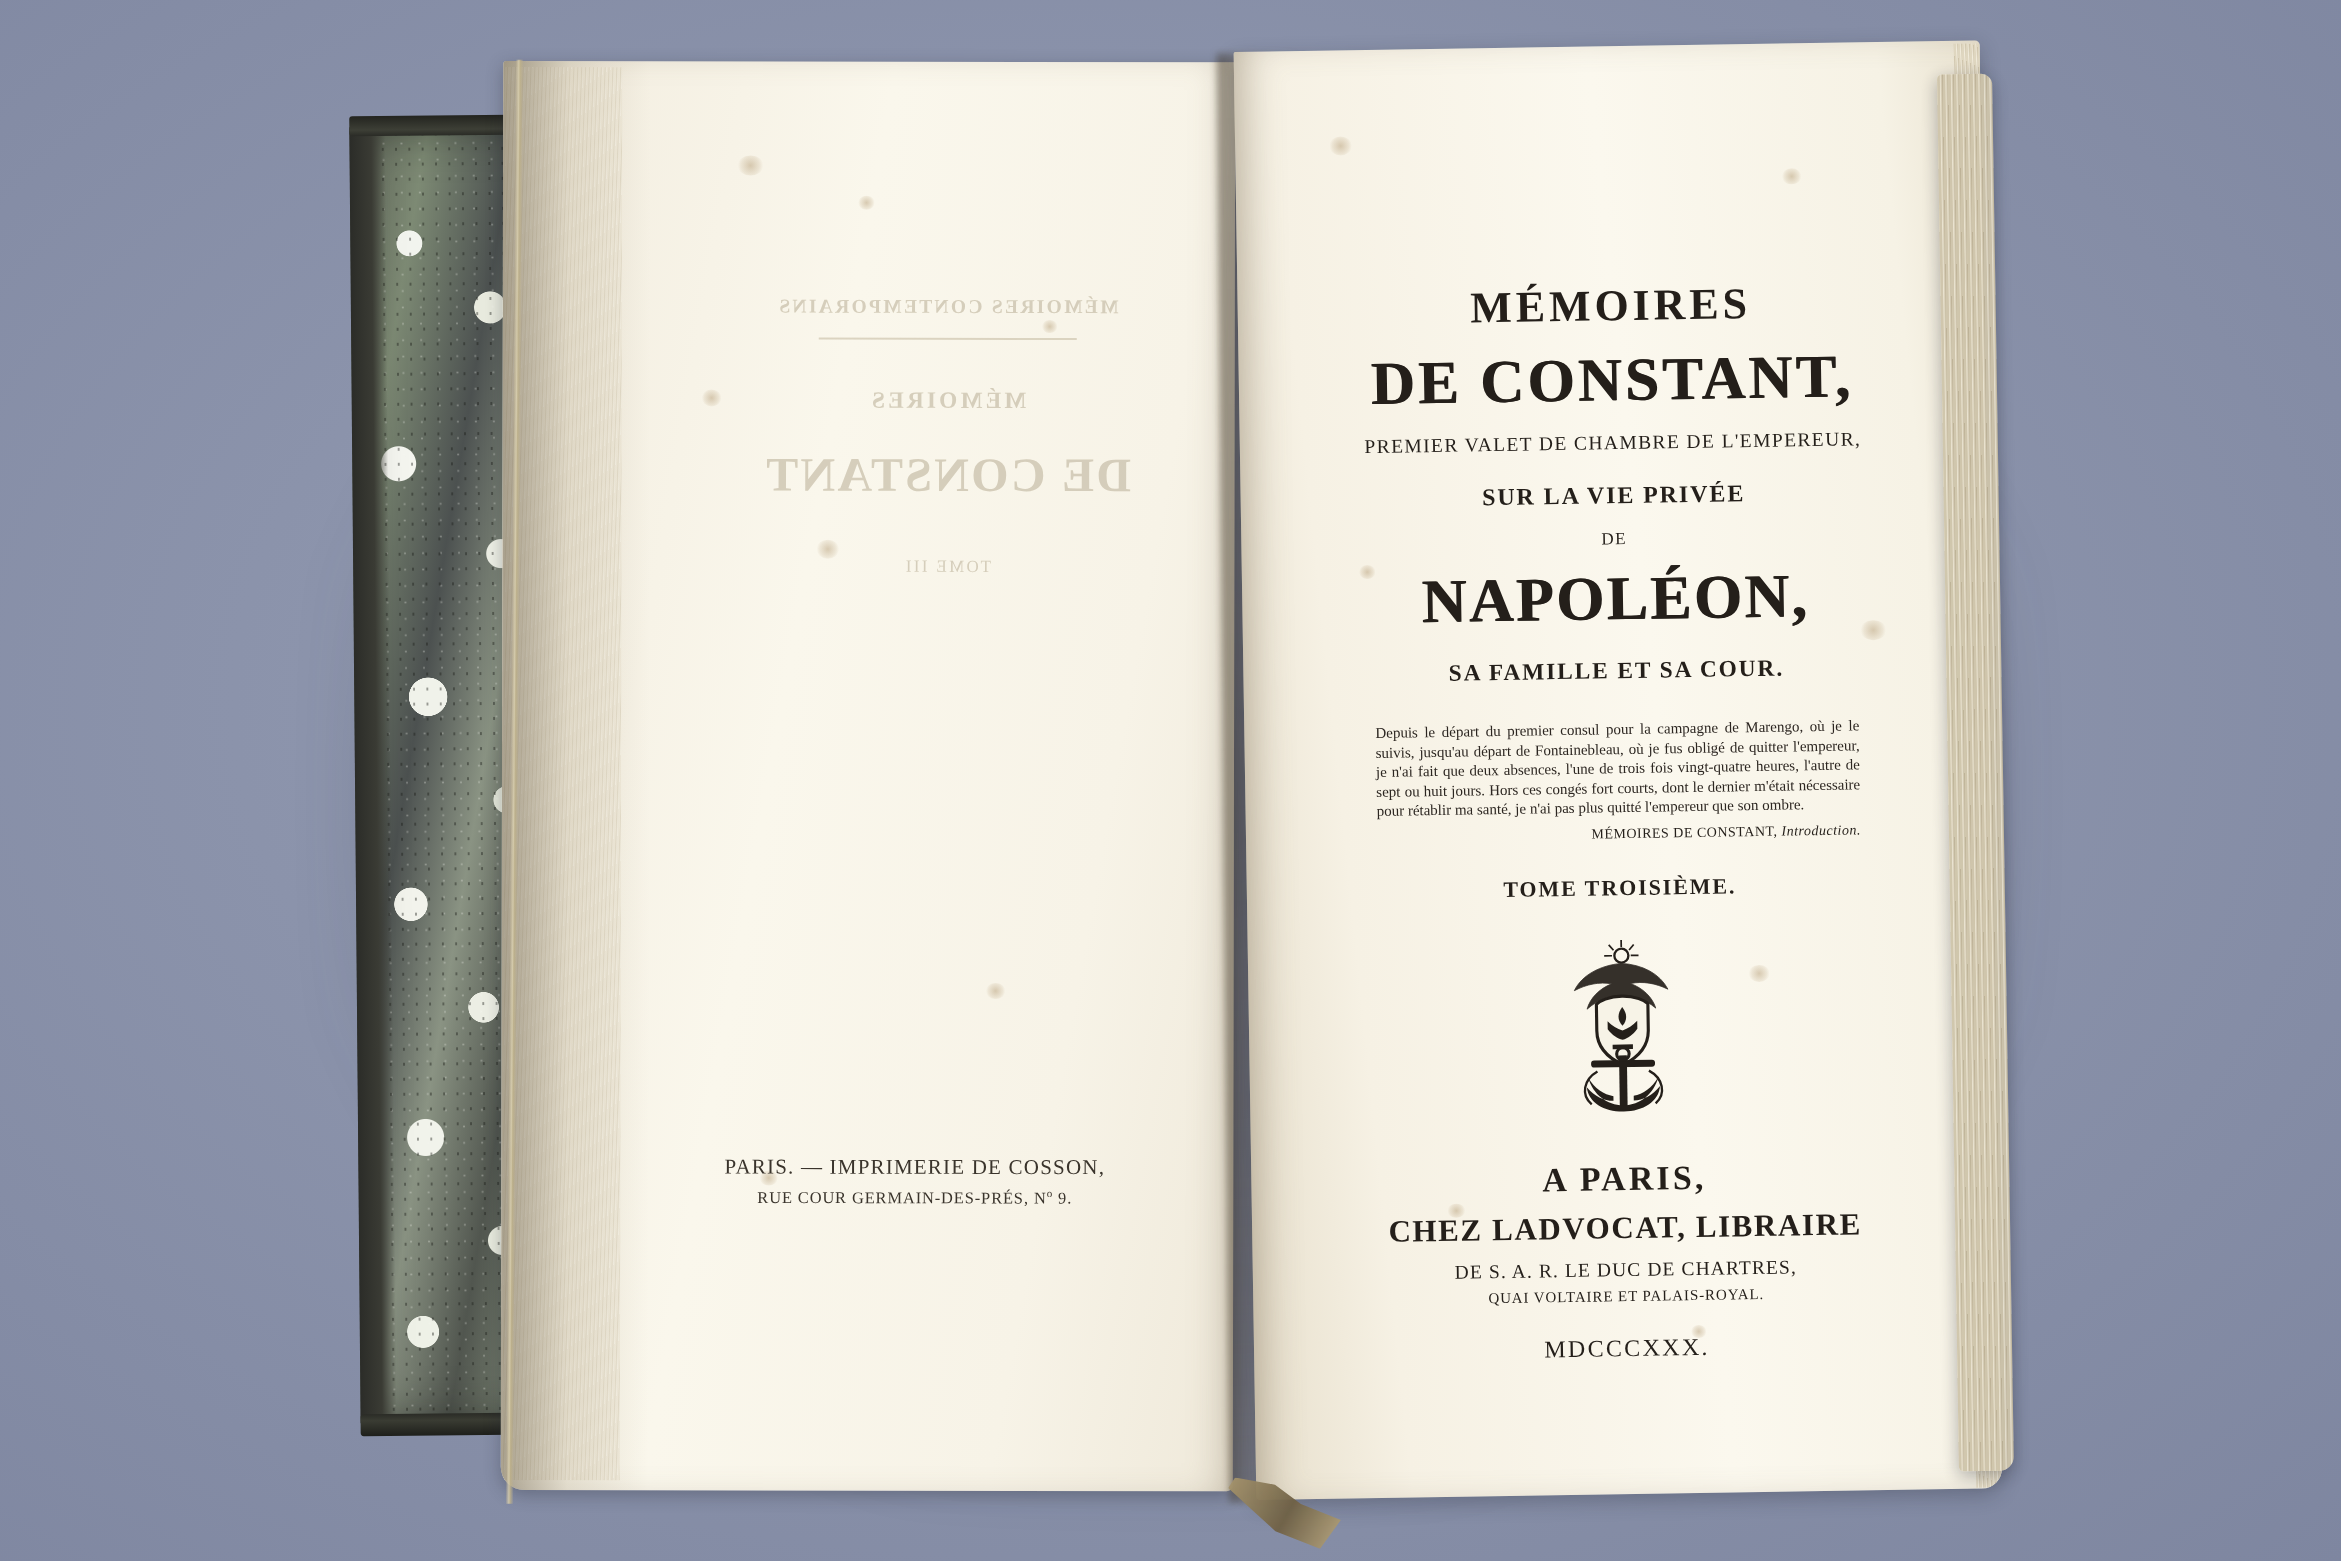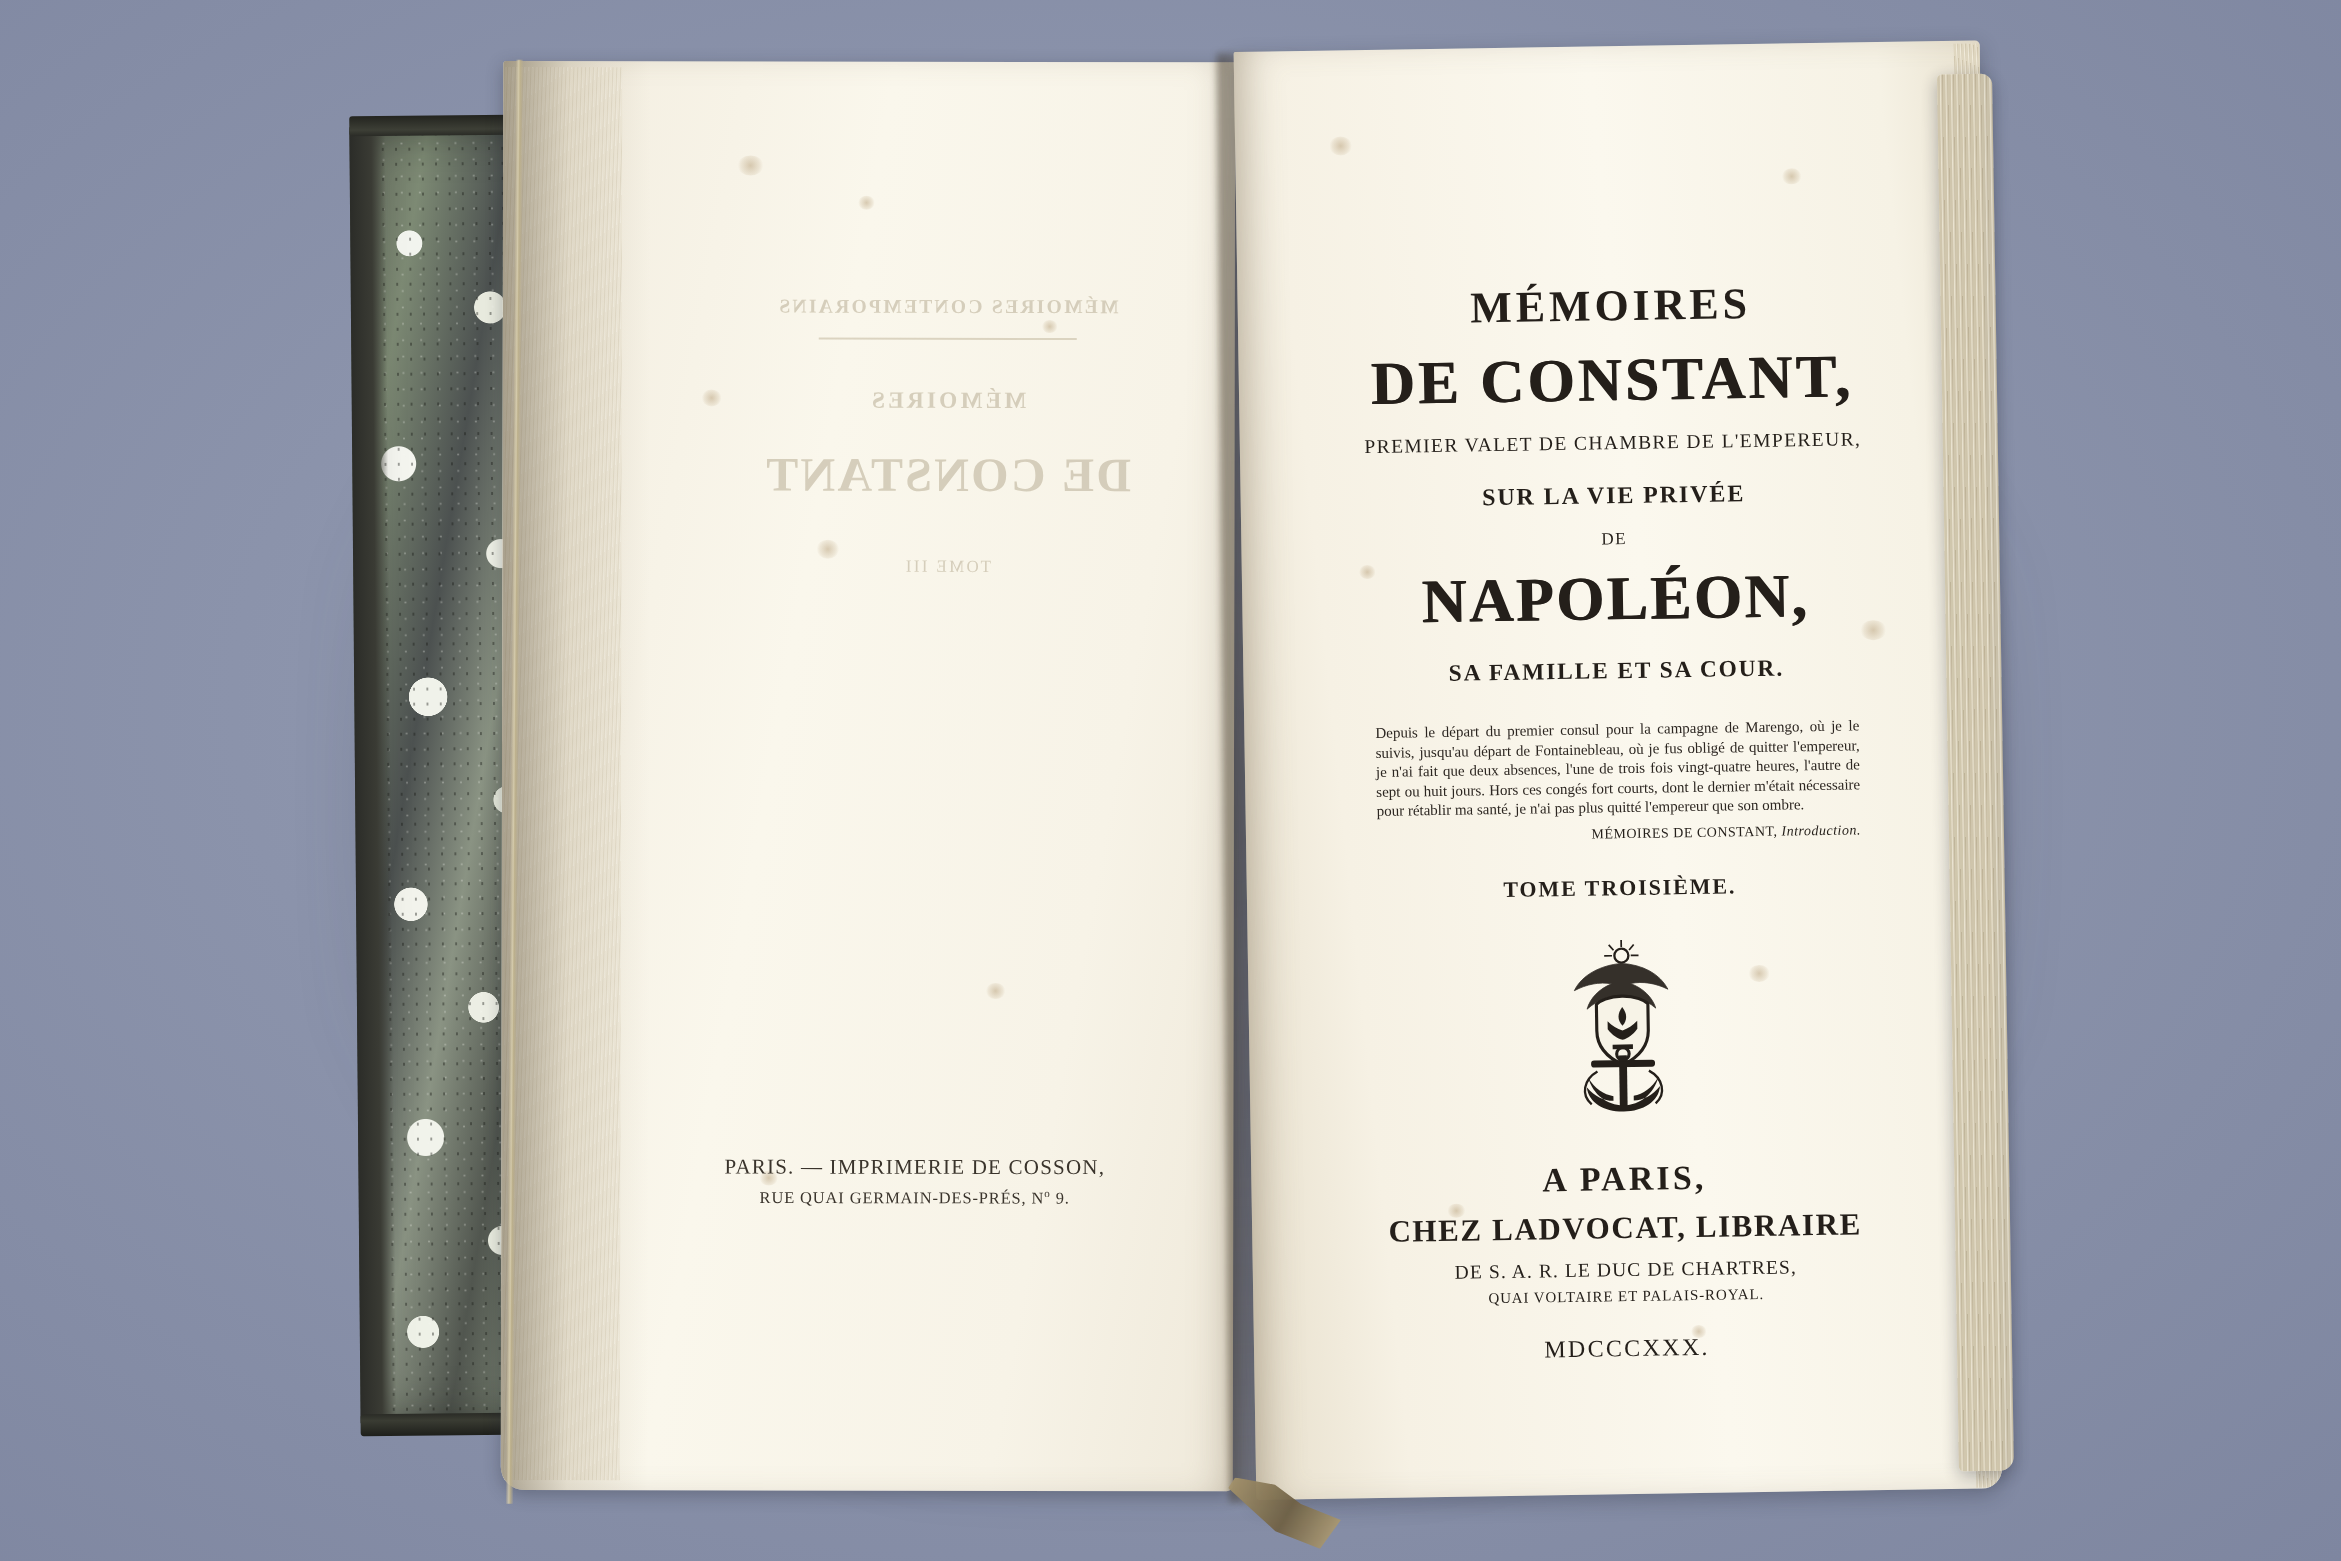--- a/index.html
+++ b/index.html
@@ -390,21 +390,21 @@
       <div class="fox" style="left:234px; top:94px; width:26.5px; height:20px;"></div>
       <div class="fox" style="left:355px; top:134px; width:17px; height:14px;"></div>
       <div class="fox" style="left:199px; top:328px; width:20px; height:17px;"></div>
       <div class="fox" style="left:314px; top:478px; width:23.4px; height:19px;"></div>
       <div class="fox" style="left:539px; top:258px; width:15.6px; height:12.5px;"></div>
       <div class="fox" style="left:484px; top:921px; width:20px; height:15.6px;"></div>
       <div class="fox" style="left:258px; top:1109px; width:19px; height:15px;"></div>
 
       <div class="imprint">
         <div class="imprint-1">PARIS. — IMPRIMERIE DE COSSON,</div>
-        <div class="imprint-2"><span>RUE QUAI GERMAIN-DES-PRÉS, N</span><sup>o</sup><span> 9.</span></div>
+        <div class="imprint-2"><span>RUE COUR GERMAIN-DES-PRÉS, N</span><sup>o</sup><span> 9.</span></div>
       </div>
     </div>
 
     <div class="binding-string"></div>
     <div class="gutter"></div>
 
     <div class="page-right">
       <div class="page-right-edge"></div>
 
       <div class="fox" style="left:94px; top:86px; width:23.4px; height:19px;"></div>

